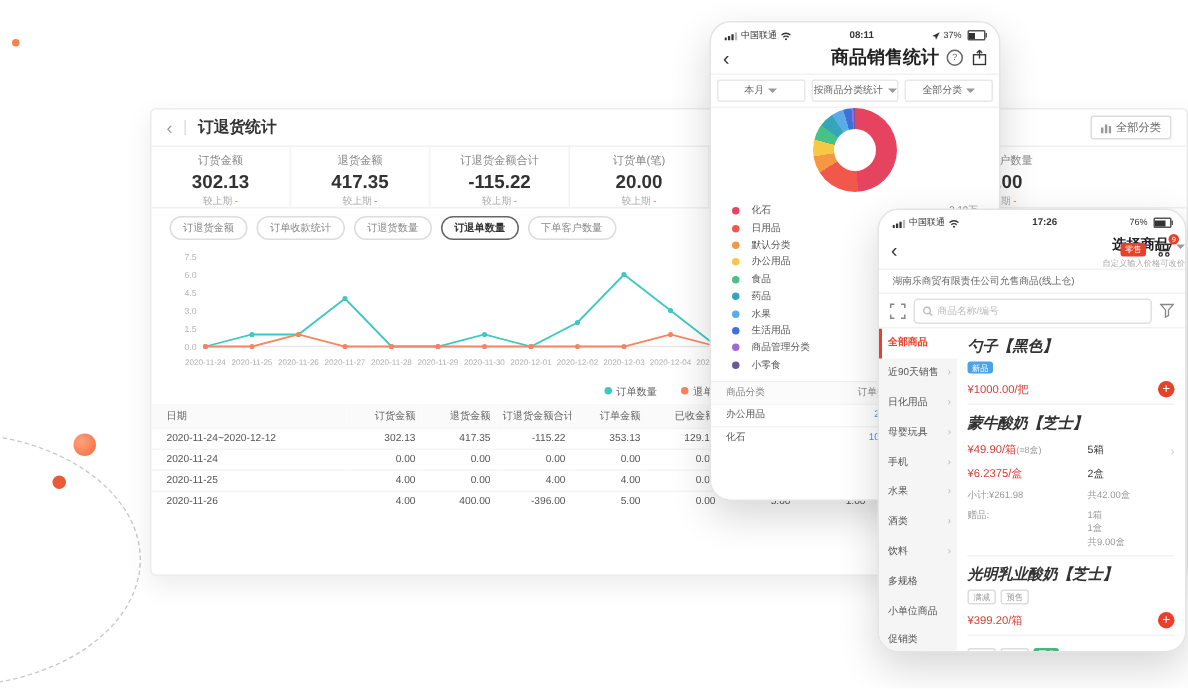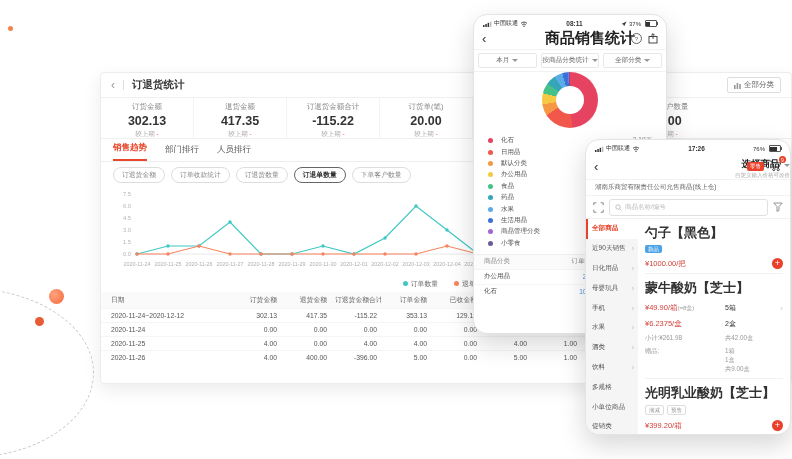--- a/index.html
+++ b/index.html
@@ -50,21 +50,21 @@
   .sb-left,.sb-right{display:flex;align-items:center;gap:2px;}
   .sb-time{font-weight:bold;font-size:6.5px;}
   .batt{width:10px;height:5px;border:1px solid #555;border-radius:1px;position:relative;margin-left:2px;}
   .batt i{position:absolute;left:0.5px;top:0.5px;bottom:0.5px;background:#333;display:block;}
   .batt:after{content:"";position:absolute;right:-2px;top:1px;width:1px;height:3px;background:#555;}
 
   
   #phone1{left:473px;top:14px;width:192px;height:318px;}
   .p1-nav{position:relative;display:flex;align-items:center;height:21px;padding:0 8px;}
   .p1-back{font-size:13px;color:#333;line-height:1;}
-  .p1-title{position:absolute;left:0;right:0;text-align:center;font-size:15px;font-weight:bold;color:#222;padding-left:40px;}
+  .p1-title{position:absolute;left:0;right:0;text-align:center;font-size:12px;font-weight:bold;color:#222;padding-left:40px;}
   .p1-nav-right{margin-left:auto;display:flex;align-items:center;gap:6px;z-index:1;}
   .q-circle{width:9px;height:9px;border:1px solid #666;border-radius:50%;font-size:6px;color:#666;display:flex;align-items:center;justify-content:center;}
   .p1-filters{display:flex;border-top:1px solid #f2f2f2;border-bottom:1px solid #f2f2f2;padding:3px 4px;gap:4px;}
   .p1-filter{flex:1;display:flex;align-items:center;justify-content:center;gap:3px;border:1px solid #e8e8e8;border-radius:2px;font-size:6.6px;color:#666;padding:2px 0;white-space:nowrap;overflow:hidden;}
   .p1-sec-title{text-align:center;font-size:7.5px;color:#999;margin:8px 0 6px;}
   .donut{width:56px;height:56px;border-radius:50%;margin:0 auto;position:relative;}
   .donut:after{content:"";position:absolute;left:14px;top:14px;width:28px;height:28px;border-radius:50%;background:#fff;}
   .p1-legend{padding:7px 14px 2px;}
   .p1-leg-row{display:flex;align-items:center;height:11.4px;font-size:6.5px;color:#555;}
   .p1-leg-row .nm{margin-left:5px;}
@@ -92,21 +92,21 @@
   .p2-search{display:flex;align-items:center;gap:5px;padding:3px 7px;height:22px;box-sizing:border-box;}
   .p2-input{flex:1;display:flex;align-items:center;gap:3px;height:15px;border:1px solid #e0e0e0;border-radius:3px;padding:0 5px;font-size:6.5px;color:#bbb;}
   .p2-body{display:flex;height:218px;border-top:1px solid #f2f2f2;}
   .p2-side{width:52px;background:#f5f5f6;overflow:hidden;}
   .side-item{height:19.8px;display:flex;align-items:center;justify-content:space-between;padding:0 4px 0 6px;font-size:6.6px;color:#555;box-sizing:border-box;white-space:nowrap;overflow:hidden;}
   .side-item.selected{background:#fff;color:#e8402a;font-weight:bold;border-left:2px solid #e8402a;padding-left:4px;}
   .side-item .arr{color:#bbb;font-size:7px;}
   .p2-list{flex:1;padding:0 7px;overflow:hidden;}
   .product{border-bottom:1px solid #f2f2f2;padding:5px 0 4px;}
   .product:last-child{border-bottom:none;}
-  .p-name{font-size:13px;font-weight:bold;color:#333;}
+  .p-name{font-size:10px;font-weight:bold;color:#333;font-style:italic;}
   .p-tags{margin-top:3px;display:flex;gap:3px;}
   .ptag{font-size:5.5px;border-radius:2px;padding:0.5px 3px;}
   .ptag.blue{background:#4aa3e8;color:#fff;}
   .ptag.gray{border:1px solid #ddd;color:#999;background:#fff;}
   .ptag.green{background:#42b983;color:#fff;}
   .p-price-row{display:flex;align-items:center;justify-content:space-between;margin-top:5px;}
   .p-price{font-size:7.5px;color:#d4403a;}
   .p-note{color:#999;font-size:6px;}
   .add-btn{width:11px;height:11px;border-radius:50%;background:#e8402a;color:#fff;font-size:9px;line-height:10px;text-align:center;}
   .p-line{display:flex;align-items:center;margin-top:6px;}
@@ -164,25 +164,20 @@
         <div class="stat">
           <div class="stat-label">订货单(笔)</div>
           <div class="stat-value">20.00</div>
           <div class="stat-compare">较上期<span class="delta"> -</span></div>
         </div>
         <div class="stat last">
           <div class="stat-label">下单客户数量</div>
           <div class="stat-value">30.00</div>
           <div class="stat-compare">较上期<span class="delta"> -</span></div>
         </div>
-      </div>
-    <div class="tabs-row">
-        <div class="tab active">销售趋势</div>
-        <div class="tab">部门排行</div>
-        <div class="tab">人员排行</div>
       </div>
     <div class="pills-row">
         <span class="pill">订退货金额</span>
         <span class="pill">订单收款统计</span>
         <span class="pill">订退货数量</span>
         <span class="pill selected">订退单数量</span>
         <span class="pill">下单客户数量</span>
       </div>
     <div class="chart-wrap"><svg width="660" height="88">
           <text x="22" y="68" text-anchor="end" font-size="5.8" fill="#b5b5b5">0.0</text>

